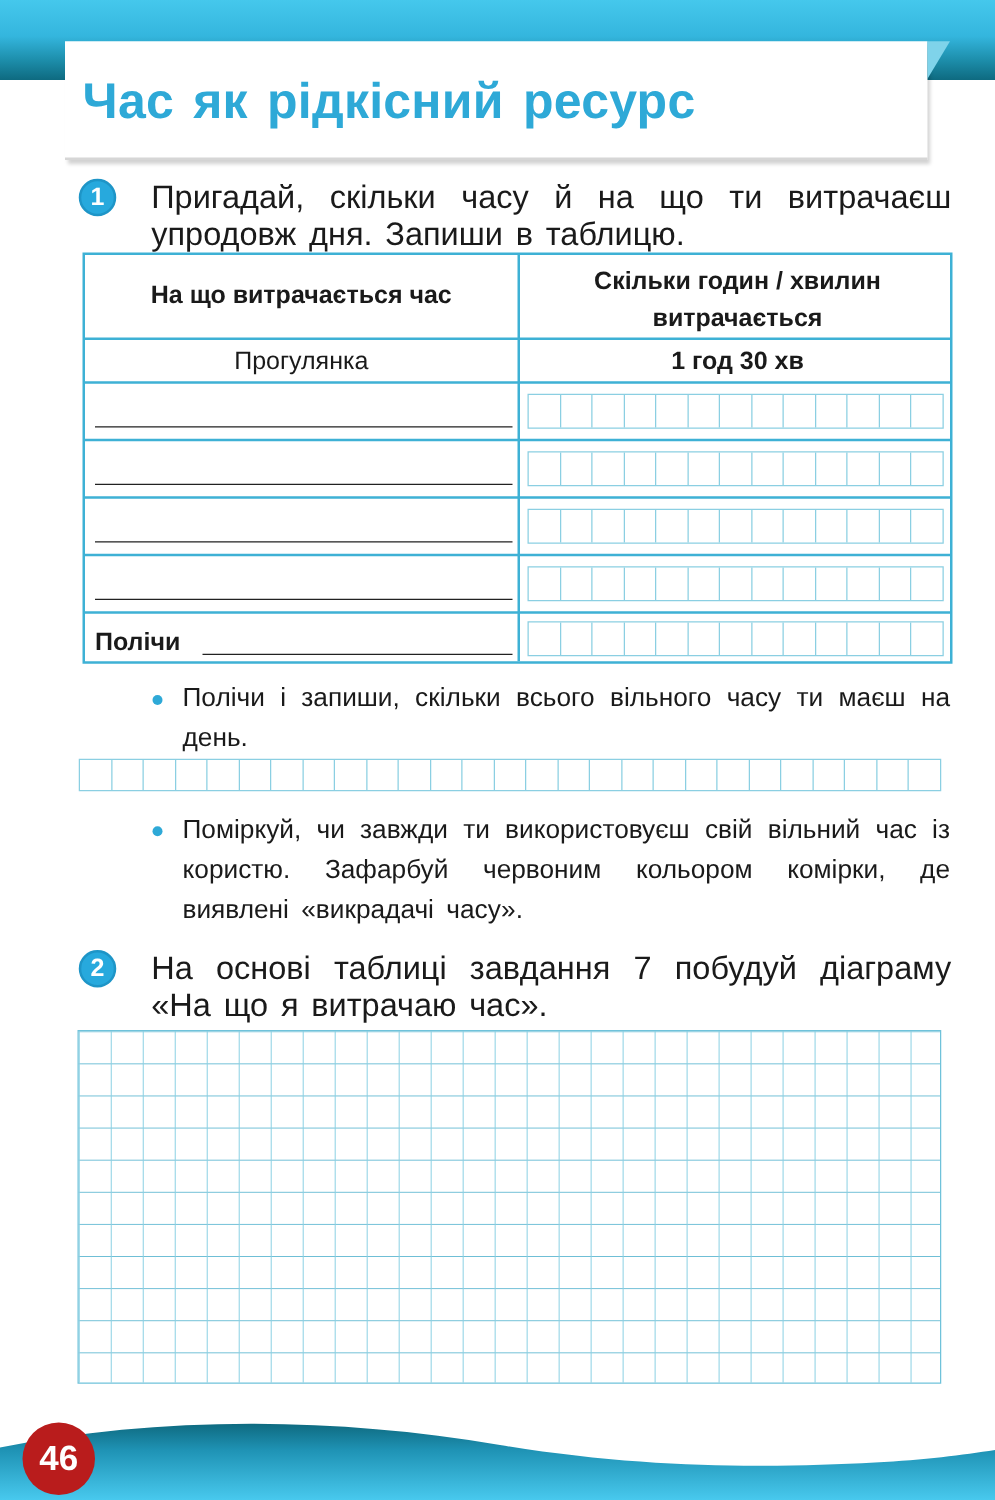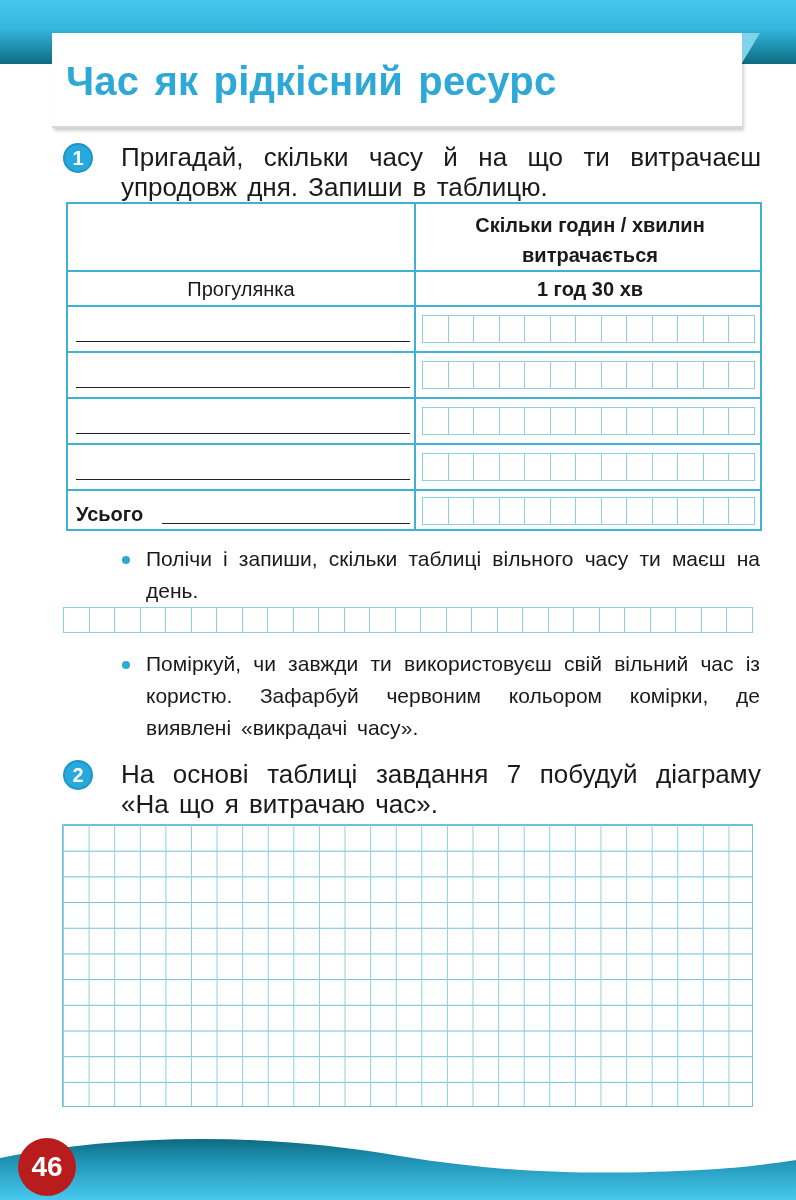--- a/index.html
+++ b/index.html
@@ -89,20 +89,21 @@
   <div class="title-text">Час як рідкісний ресурс</div>
 </div>
 
 <div class="task-badge" style="left:63px; top:143px;">1</div>
 <div class="task-text" style="left:121px; top:142px; width:640px;">Пригадай, скільки часу й на що ти витрачаєш упродовж дня. Запиши в таблицю.</div>
 
 <div class="table1">
   <div class="col-div"></div>
 
   <div class="row first" style="top:0; height:66px;">
+    <div class="cell-text hdr" style="left:0; width:346px; top:21px;">На що витрачається час</div>
     <div class="cell-text hdr" style="left:350px; width:344px; top:6px; line-height:30px; padding:0 40px;">Скільки годин / хвилин витрачається</div>
   </div>
 
   <div class="row" style="top:66px; height:20px;">
     <div class="cell-text" style="left:0; width:346px; top:6px;">Прогулянка</div>
     <div class="cell-text" style="left:350px; width:344px; top:6px;font-weight:bold;">1 год 30 хв</div>
   </div>
 
   <div class="row" style="top:101px; height:46px;">
     <div class="write-line" style="left:8px; width:334px; top:34px;"></div>
@@ -171,42 +172,42 @@
         <span></span>
         <span></span>
         <span></span>
         <span></span>
         <span></span>
         <span></span>
     </div>
   </div>
 
   <div class="row" style="top:285px; height:42px;">
-    <div class="cell-text hdr" style="left:8px; top:12px; text-align:left;">Усього</div>
+    <div class="cell-text hdr" style="left:8px; top:12px; text-align:left;">Полічи</div>
     <div class="write-line" style="left:94px; width:248px; top:32px;"></div>
     <div class="cellstrip" style="left:354px; width:333px; top:6px; height:28px;">
       <span></span>
         <span></span>
         <span></span>
         <span></span>
         <span></span>
         <span></span>
         <span></span>
         <span></span>
         <span></span>
         <span></span>
         <span></span>
         <span></span>
         <span></span>
     </div>
   </div>
 </div>
 
 <div class="bullet" style="left:122px; top:556px;"></div>
-<div class="para" style="left:146px; top:543px; width:614px;">Полічи і запиши, скільки таблиці вільного часу ти маєш на день.</div>
+<div class="para" style="left:146px; top:543px; width:614px;">Полічи і запиши, скільки всього вільного часу ти маєш на день.</div>
 
 <div class="cellstrip" style="left:63px; top:607px; width:690px; height:26px;">
   <span></span>
     <span></span>
     <span></span>
     <span></span>
     <span></span>
     <span></span>
     <span></span>
     <span></span>

